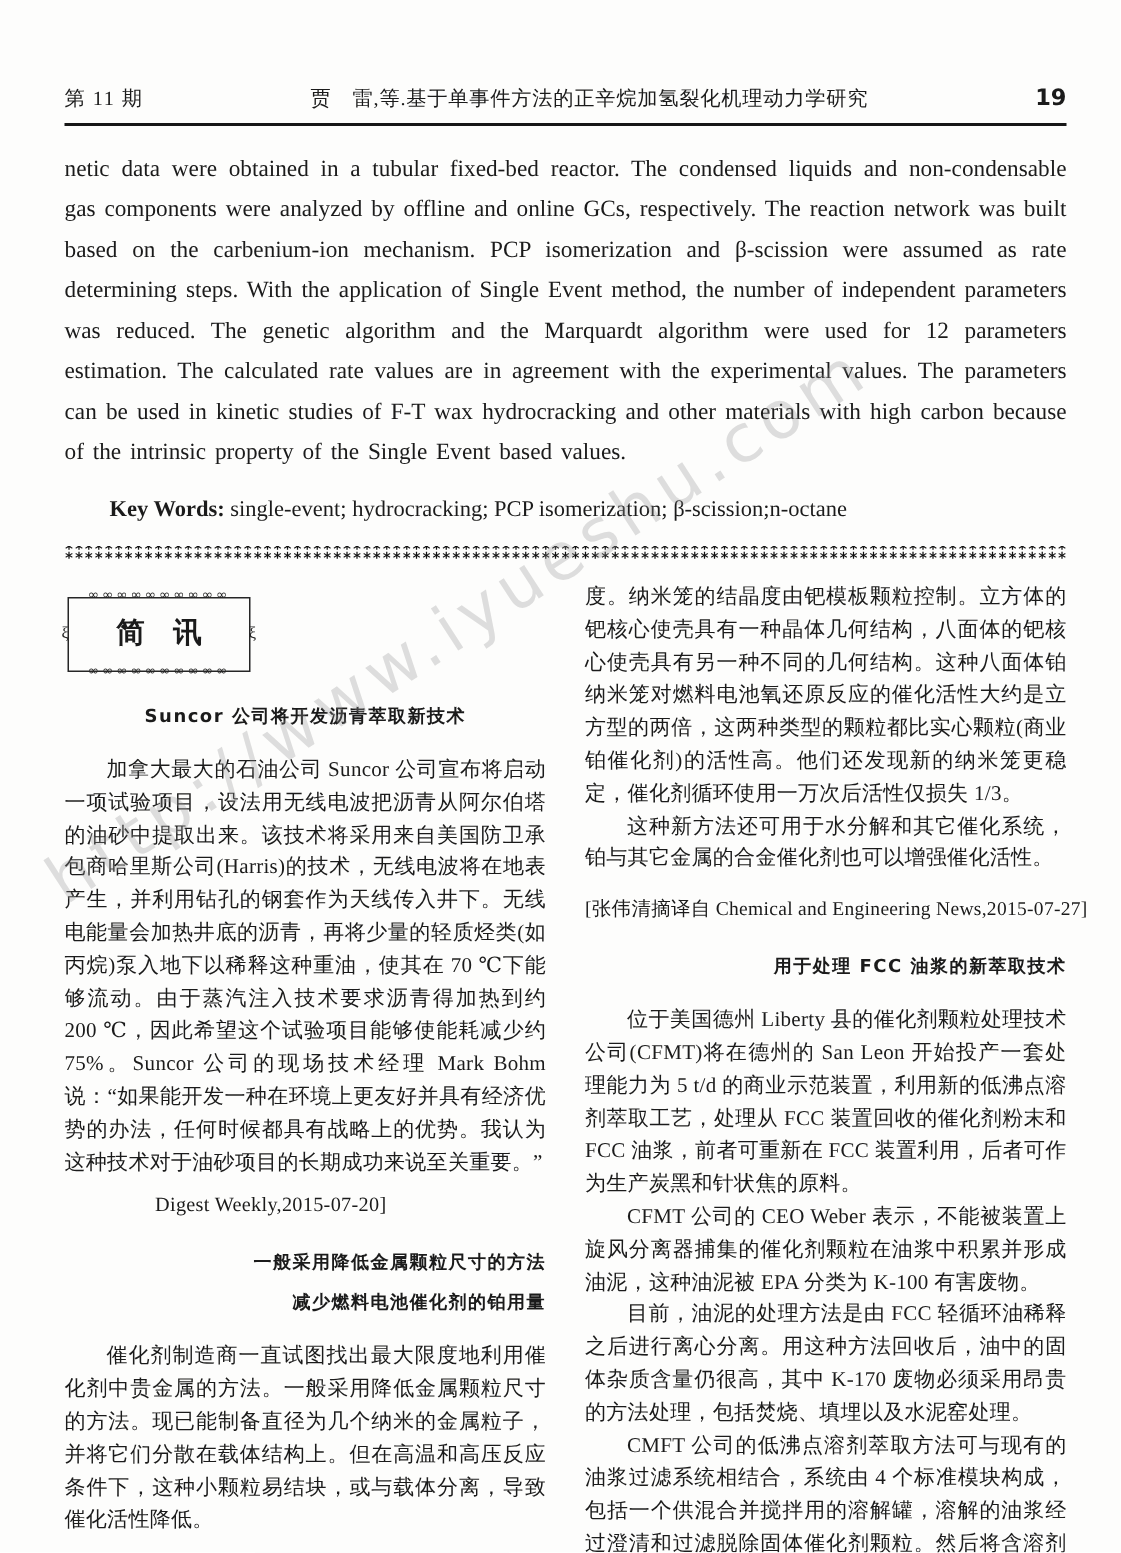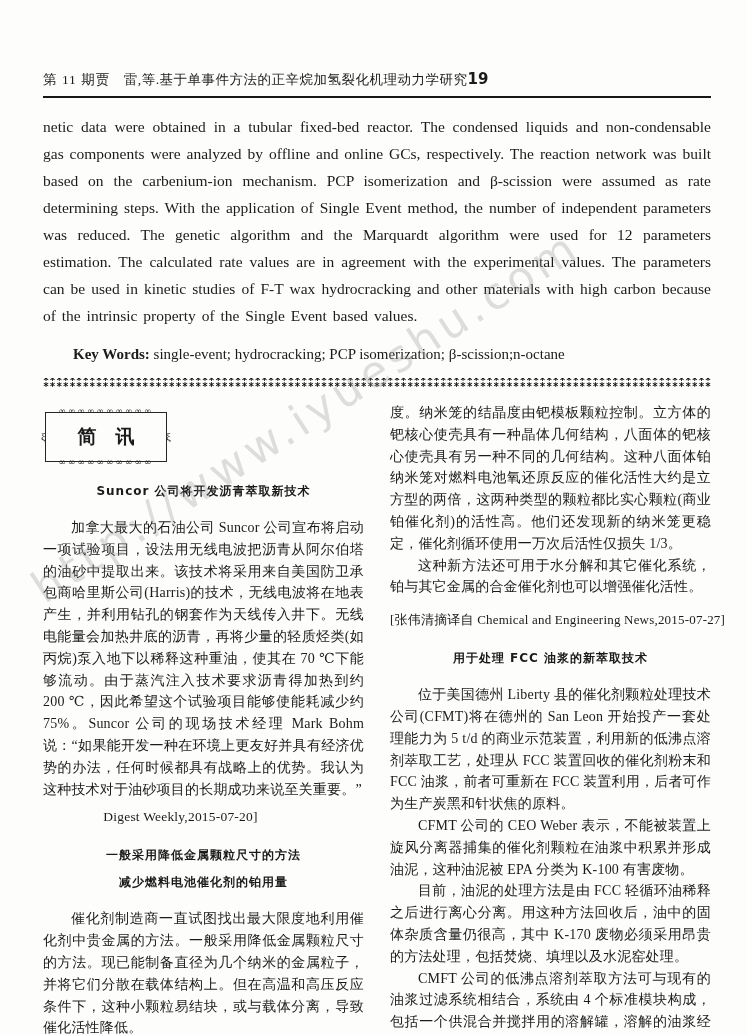--- a/index.html
+++ b/index.html
@@ -7,21 +7,21 @@
     position:relative;
     width:747px;height:1035px;
     background:#fdfdfc;
     overflow:hidden;
     font-family:"Liberation Serif","DejaVu Serif",serif;
     color:#1b1b1b;
   }
   .content{position:absolute;left:43px;top:0;width:668px;}
 
   
-  .header{display:flex;justify-content:flex-start;align-items:baseline;padding-top:70px;font-size:13.5px;}
+  .header{display:flex;justify-content:space-between;align-items:baseline;padding-top:56px;font-size:13.5px;}
   .header-issue{letter-spacing:1px;}
   .header-title{letter-spacing:0.5px;}
   .header-page{font-family:"DejaVu Sans","Liberation Sans",sans-serif;font-weight:bold;font-size:15px;}
   .header-rule{border-bottom:2.2px solid #171717;margin-top:7px;}
 
   
   .abstract{margin-top:15px;font-size:15.5px;line-height:27px;text-align:justify;word-spacing:2px;}
   .keywords{margin-top:17px;font-size:15px;text-indent:2em;}
   .kw-label{font-weight:bold;}
 
@@ -45,21 +45,21 @@
     letter-spacing:2px;color:#262626;font-family:"DejaVu Sans",sans-serif;}
   .chain.top{top:-6px;}
   .chain.bottom{bottom:-6px;}
   .side-curl{position:absolute;font-size:11px;color:#262626;top:50%;transform:translateY(-50%);}
   .side-curl.left{left:-5px;}
   .side-curl.right{right:-5px;}
 
   
   .article-title{font-family:"DejaVu Sans","Liberation Sans",sans-serif;font-weight:bold;
     font-size:12px;line-height:27px;text-align:center;letter-spacing:1px;margin:8px 0 12px;}
-  .article-title.tight{margin:14px 0 12px;}
+  .article-title.tight{margin:14px 0 12px;text-align:right;}
 
   
   .attribution{font-size:13.5px;line-height:23px;text-align:right;margin:5px 0 8px;}
   .attribution .l1{display:block;padding-right:6px;}
   .attribution .l2{display:block;padding-right:46px;text-align:center;}
   .attribution.single{text-align:left;font-size:13px;margin:10px 0 4px;white-space:nowrap;}
 
   
   .watermark{position:absolute;left:36px;top:566px;transform:rotate(-33deg);transform-origin:left center;
     font-family:"DejaVu Sans","Liberation Sans",sans-serif;font-size:44px;letter-spacing:5px;

